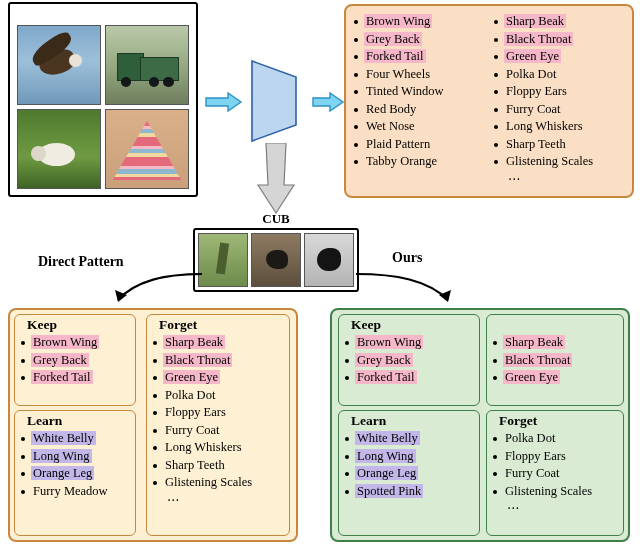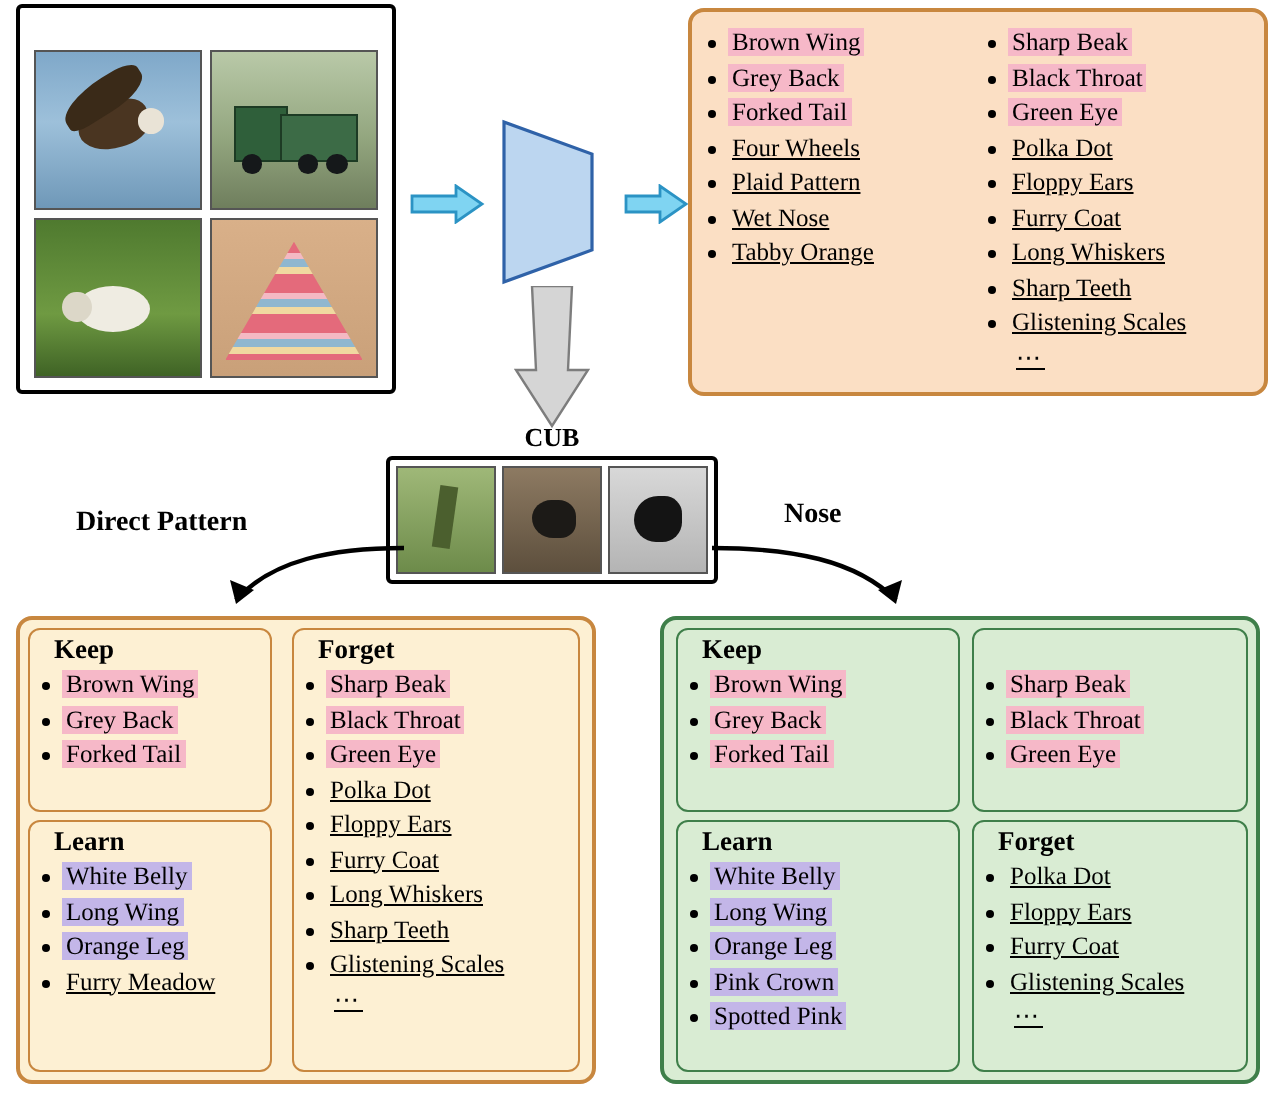--- a/index.html
+++ b/index.html
@@ -171,21 +171,21 @@
     width: 4px; height: 4px;
     border-radius: 50%;
     background: #000;
   }
   ul.attrs li.dots {
     padding-left: 14px;
     letter-spacing: 2px;
   }
   .hl-pink   { background: #f6b8c8; padding: 0 2px; }
   .hl-purple { background: #c3b6e8; padding: 0 2px; }
-  .hl-none   { padding: 0 2px; text-decoration: underline; }
+  .hl-none   { padding: 0 2px; }
   
   #cub-box {
     left: 193px; top: 228px; width: 166px; height: 64px;
     border: 2px solid #000;
     border-radius: 3px;
     background: #fff;
   }
   #cub-title {
     position: absolute; left: 193px; top: 211px; width: 166px;
     text-align: center;
@@ -339,22 +339,24 @@
   </svg>
 </div>
 
 <div class="panel" id="attr-pool">
   <div class="two-col">
     <ul class="attrs" id="pool-col1">
         <li class="bullet"><span class="hl-pink">Brown Wing</span></li>
         <li class="bullet"><span class="hl-pink">Grey Back</span></li>
         <li class="bullet"><span class="hl-pink">Forked Tail</span></li>
         <li class="bullet"><span class="hl-none">Four Wheels</span></li>
+        <li class="bullet"><span class="hl-none">Tinted Window</span></li>
+        <li class="bullet"><span class="hl-none">Red Body</span></li>
+        <li class="bullet"><span class="hl-none">Wet Nose</span></li>
         <li class="bullet"><span class="hl-none">Plaid Pattern</span></li>
-        <li class="bullet"><span class="hl-none">Wet Nose</span></li>
         <li class="bullet"><span class="hl-none">Tabby Orange</span></li>
       </ul>
     <ul class="attrs" id="pool-col2">
         <li class="bullet"><span class="hl-pink">Sharp Beak</span></li>
         <li class="bullet"><span class="hl-pink">Black Throat</span></li>
         <li class="bullet"><span class="hl-pink">Green Eye</span></li>
         <li class="bullet"><span class="hl-none">Polka Dot</span></li>
         <li class="bullet"><span class="hl-none">Floppy Ears</span></li>
         <li class="bullet"><span class="hl-none">Furry Coat</span></li>
         <li class="bullet"><span class="hl-none">Long Whiskers</span></li>
@@ -379,21 +381,21 @@
     <path d="M22 34 l-3 -12 l12 5 z" fill="#000"></path>
   </svg>
 </div>
 <div style="position:absolute; left:352px; top:268px;">
   <svg width="120" height="44" viewBox="0 0 120 44">
     <path d="M4 6 C44 6 76 12 96 32" fill="none" stroke="#000" stroke-width="2.2"></path>
     <path d="M96 34 l-9 -7 l12 -5 z" fill="#000"></path>
   </svg>
 </div>
 <div id="label-direct">Direct Pattern</div>
-<div id="label-ours">Nose</div>
+<div id="label-ours">Ours</div>
 
 <div class="panel" id="left-panel"></div>
 
 <div class="subbox orange" id="lp-keep">
   <div class="sub-title">Keep</div>
   <ul class="items" id="lp-keep-list">
       <li class="bullet"><span class="hl-pink">Brown Wing</span></li>
       <li class="bullet"><span class="hl-pink">Grey Back</span></li>
       <li class="bullet"><span class="hl-pink">Forked Tail</span></li>
     </ul>
@@ -440,21 +442,20 @@
       <li class="bullet"><span class="hl-pink">Black Throat</span></li>
       <li class="bullet"><span class="hl-pink">Green Eye</span></li>
     </ul>
 </div>
 <div class="subbox green" id="rp-learn">
   <div class="sub-title">Learn</div>
   <ul class="items" id="rp-learn-list">
       <li class="bullet"><span class="hl-purple">White Belly</span></li>
       <li class="bullet"><span class="hl-purple">Long Wing</span></li>
       <li class="bullet"><span class="hl-purple">Orange Leg</span></li>
-      <li class="bullet"><span class="hl-purple">Pink Crown</span></li>
       <li class="bullet"><span class="hl-purple">Spotted Pink</span></li>
     </ul>
 </div>
 <div class="subbox green" id="rp-forget">
   <div class="sub-title">Forget</div>
   <ul class="items" id="rp-forget-list">
       <li class="bullet"><span class="hl-none">Polka Dot</span></li>
       <li class="bullet"><span class="hl-none">Floppy Ears</span></li>
       <li class="bullet"><span class="hl-none">Furry Coat</span></li>
       <li class="bullet"><span class="hl-none">Glistening Scales</span></li>

